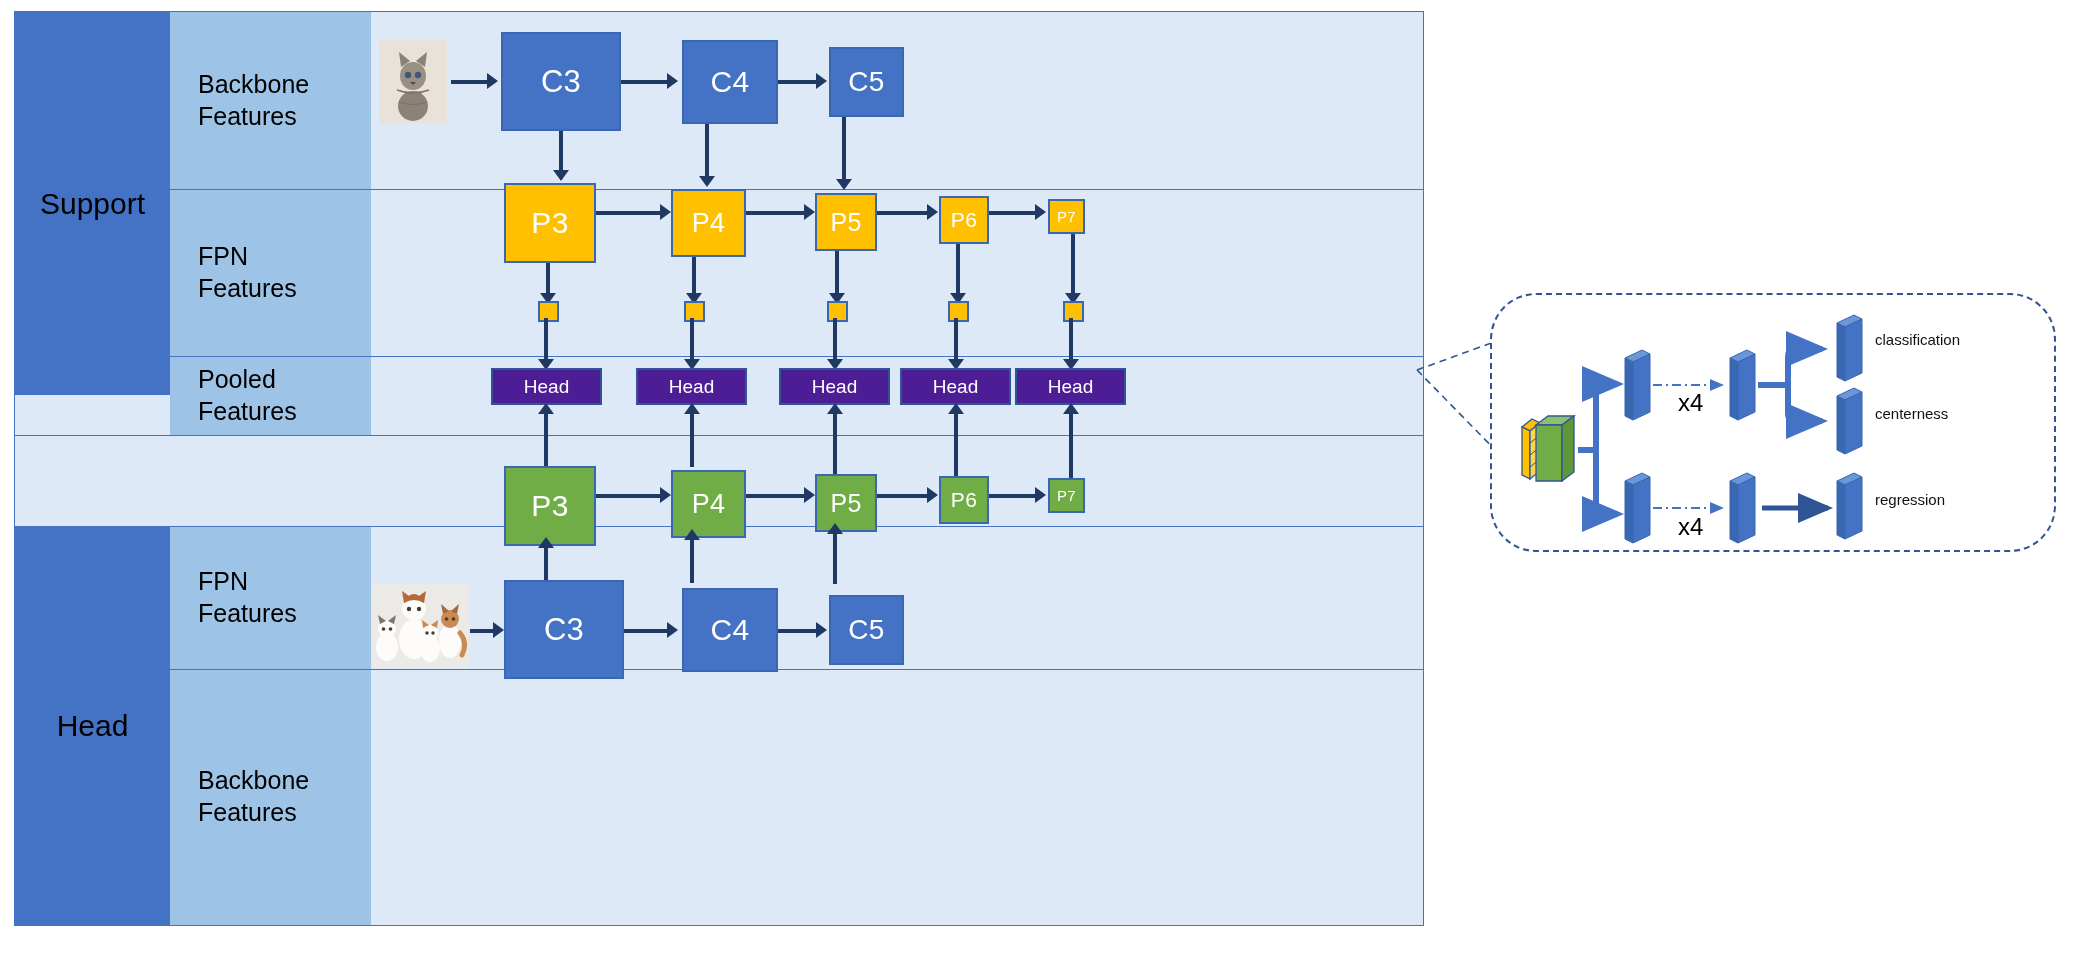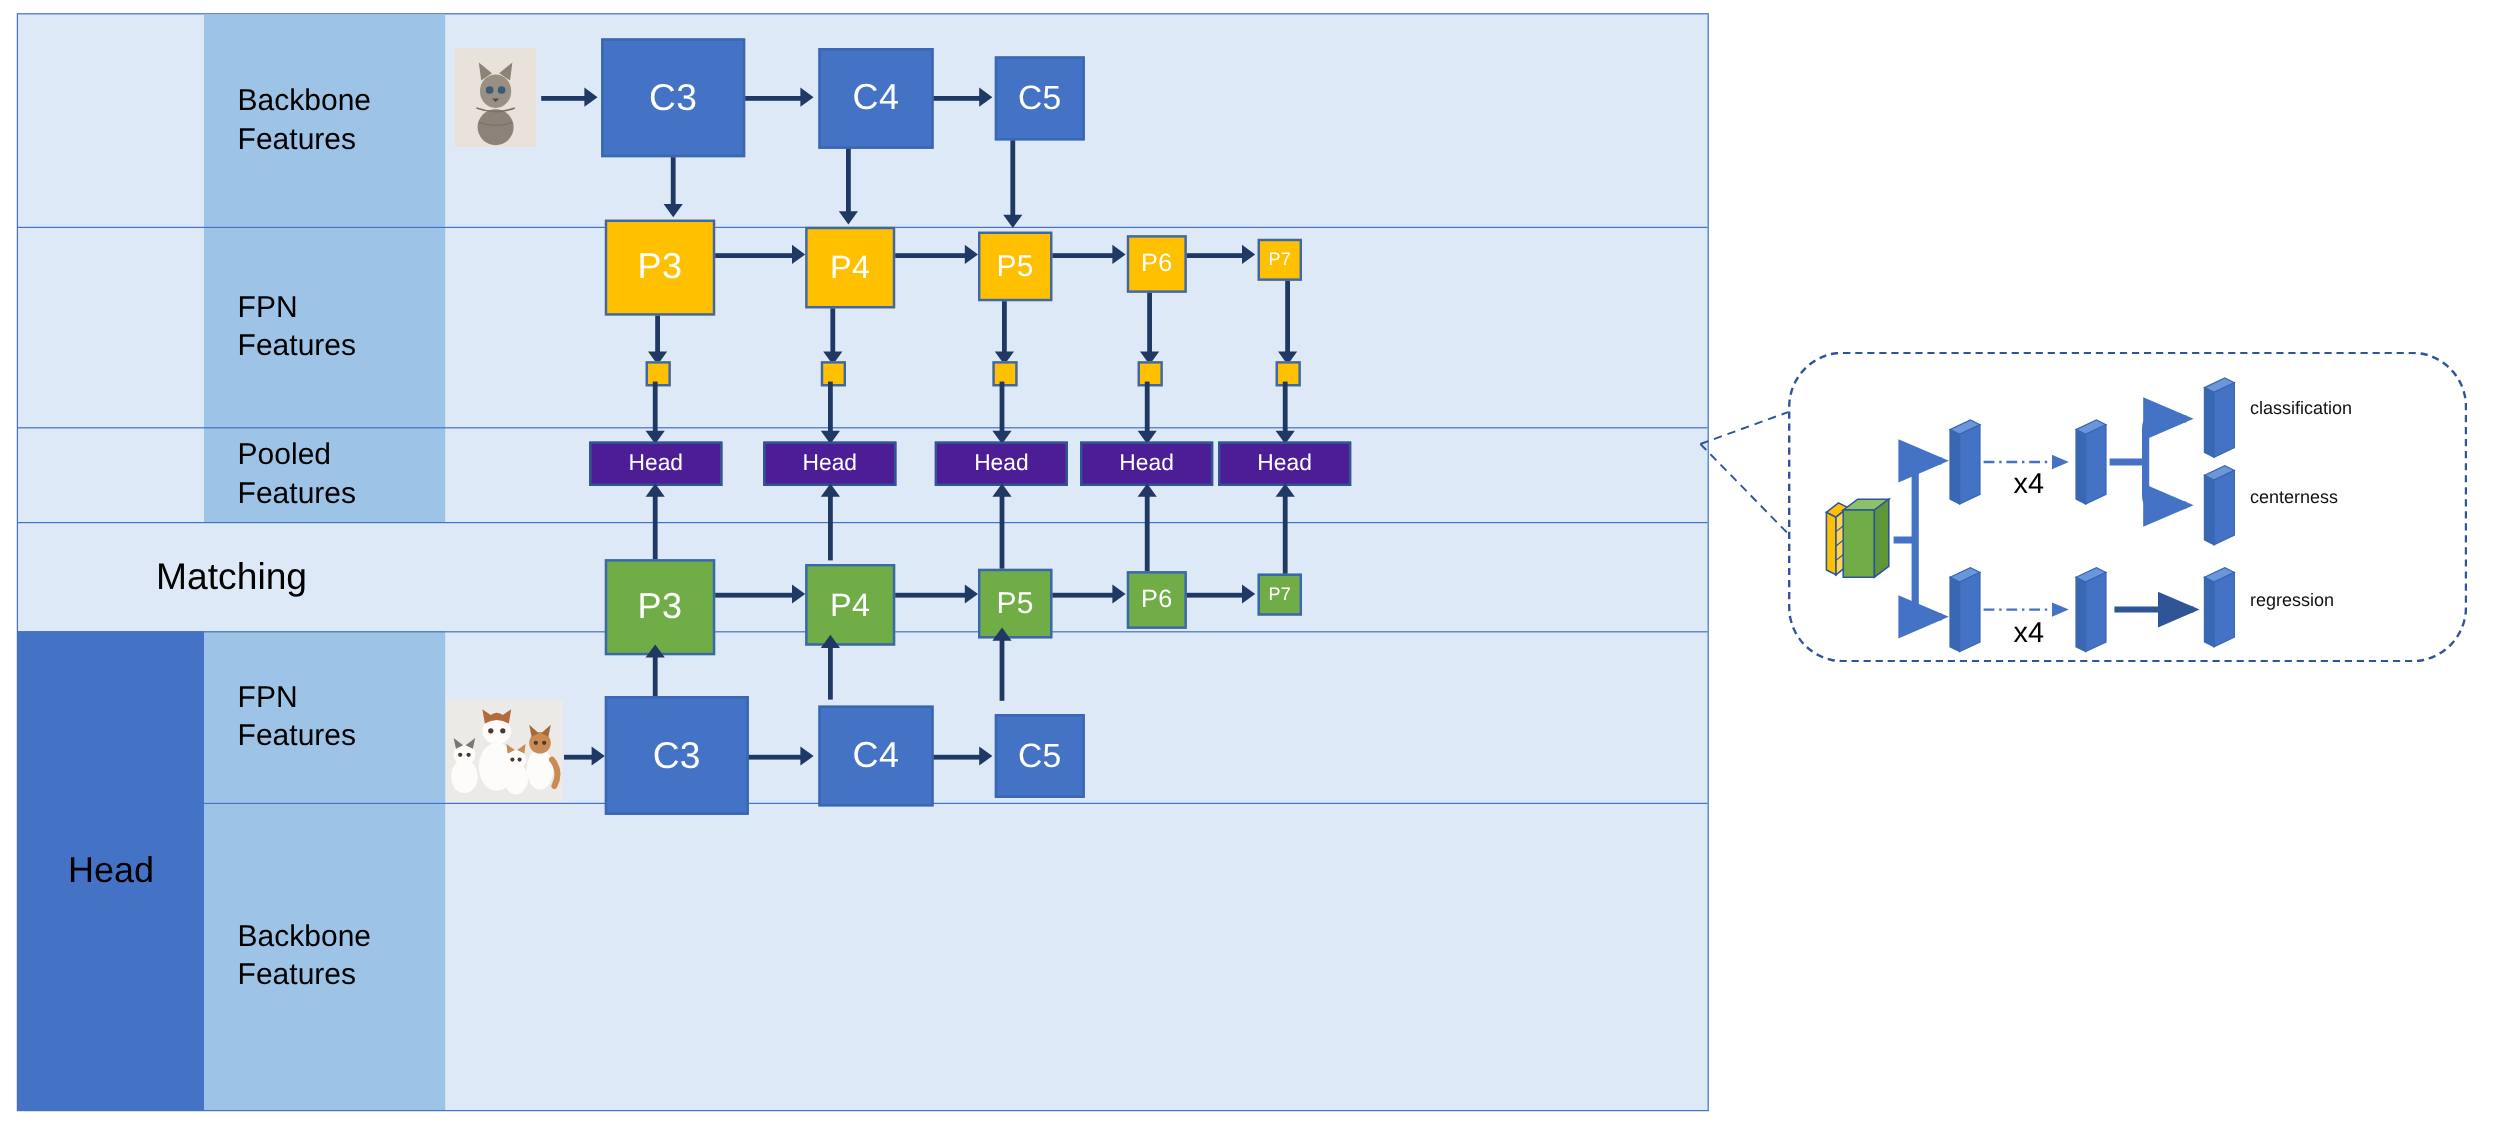--- a/index.html
+++ b/index.html
@@ -58,20 +58,23 @@
   .detail{position:absolute;left:1490px;top:293px;width:562px;height:255px;
           border:2.4px dashed #2F5597;border-radius:46px;background:#fff;}
 </style>
 </head>
 <body>
 
 <div id="root">
 
   <div class="panel">
 
+    <div class="groupcol" style="top:0;height:383px;">
+      <span>Support</span>
+    </div>
 
     <div class="rowlabelcol" style="top:0;height:177px;">
       <div>
         <span>Backbone</span>
         <span>Features</span>
       </div>
     </div>
 
     <div class="rowlabelcol" style="top:177px;height:167px;">
       <div>
@@ -80,23 +83,20 @@
       </div>
     </div>
 
     <div class="rowlabelcol" style="top:344px;height:79px;">
       <div>
         <span>Pooled</span>
         <span>Features</span>
       </div>
     </div>
 
-    <div class="matchrow" style="top:423px;height:91px;">
-      <span>Matching</span>
-    </div>
 
     <div class="groupcol" style="top:514px;height:399px;">
       <span>Head</span>
     </div>
 
     <div class="rowlabelcol" style="top:514px;height:143px;">
       <div>
         <span>FPN</span>
         <span>Features</span>
       </div>

